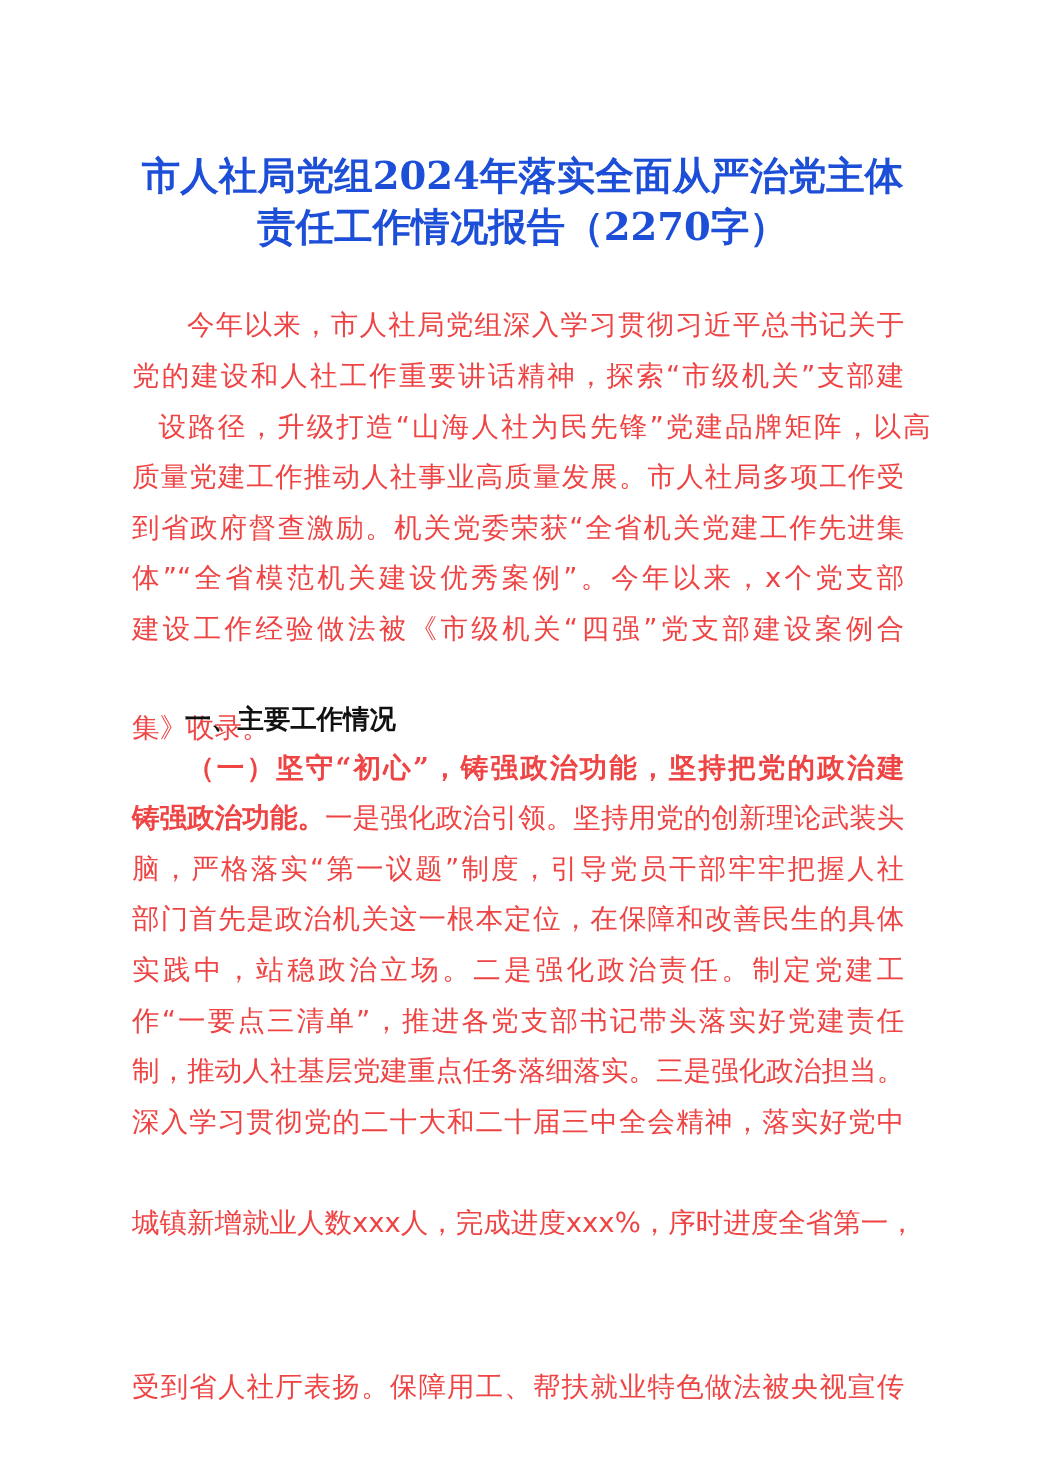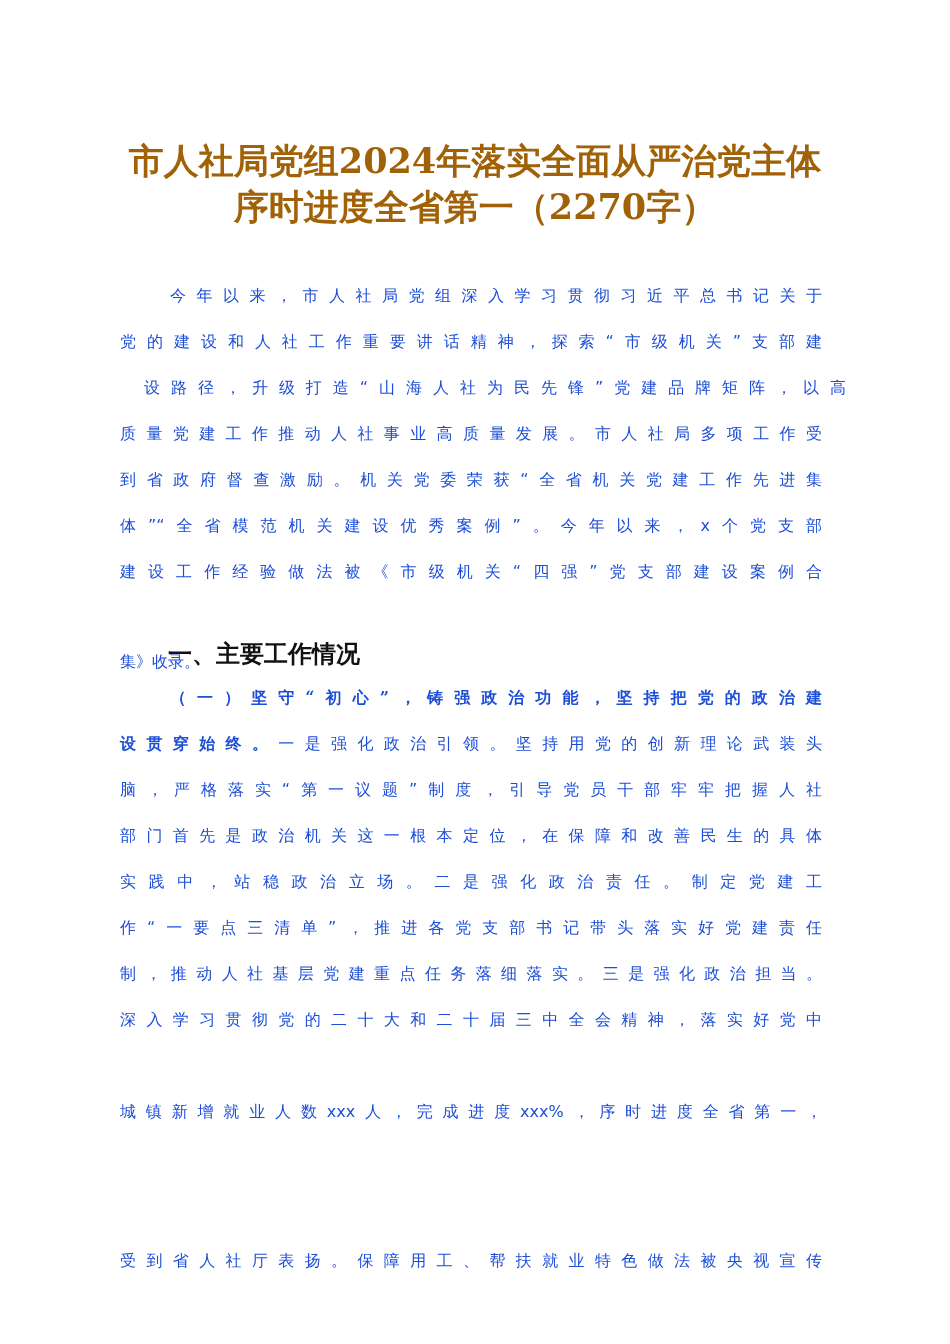--- a/index.html
+++ b/index.html
@@ -1,63 +1,63 @@
 <!DOCTYPE html>
 <html><head>
   <meta charset="utf-8">
   <style>
     html, body { margin: 0; padding: 0; background: #ffffff; }
     body { width: 950px; height: 1344px; position: relative; overflow: hidden; }
     .page { position: absolute; left: 0; top: 0; width: 950px; height: 1344px; background: #fff; }
     .title {
       position: absolute; left: 0; width: 950px; text-align: center;
       font-family: "DejaVu Serif", "Liberation Serif", serif;
-      font-weight: bold; font-size: 35px; color: #a16207; letter-spacing: 0px;
+      font-weight: bold; font-size: 35px; color: #1d4ed8; letter-spacing: 0px;
       line-height: 46px;
     }
     .t1 { top: 138px; }
     .t2 { top: 184px; }
     .line {
       position: absolute; left: 120px; width: 702px; height: 40px;
       font-family: "DejaVu Sans", "Liberation Sans", sans-serif;
-      font-size: 16px; color: #1d4ed8; line-height: 40px;
+      font-size: 25px; color: #ef4444; line-height: 40px;
       white-space: nowrap; overflow: visible;
       text-align: justify; text-align-last: justify;
     }
     .line.last { text-align-last: left; margin-top: 44px; }
     .line.indent { left: 170px; width: 652px; }
     .heading {
       position: absolute; left: 168px; height: 40px; line-height: 40px;
       font-family: "DejaVu Sans", "Liberation Sans", sans-serif;
       font-weight: bold; font-size: 24px; color: #111;
     }
     .bold-run { font-weight: bold; font-family: "DejaVu Serif", "Liberation Serif", serif; }
   </style>
 </head>
 <body>
 
 <div class="page">
 
   <div class="title t1">市人社局党组2024年落实全面从严治党主体</div>
-  <div class="title t2">序时进度全省第一（2270字）</div>
+  <div class="title t2">责任工作情况报告（2270字）</div>
 
   <div class="line indent" style="top:276px;">今年以来，市人社局党组深入学习贯彻习近平总书记关于</div>
   <div class="line" style="top:322px;">党的建设和人社工作重要讲话精神，探索“市级机关”支部建</div>
   <div class="line" style="top:368px;margin-left:24px;">设路径，升级打造“山海人社为民先锋”党建品牌矩阵，以高</div>
   <div class="line" style="top:460px;">到省政府督查激励。机关党委荣获“全省机关党建工作先进集</div>
   <div class="line" style="top:414px;">质量党建工作推动人社事业高质量发展。市人社局多项工作受</div>
   <div class="line" style="top:506px;">体”“全省模范机关建设优秀案例”。今年以来，x个党支部</div>
   <div class="line" style="top:552px;">建设工作经验做法被《市级机关“四强”党支部建设案例合</div>
   <div class="line last" style="top:598px;">集》收录。</div>
 
   <div class="heading" style="top:634px;">一、主要工作情况</div>
 
   <div class="line indent bold-run" style="top:678px;">（一）坚守“初心”，铸强政治功能，坚持把党的政治建</div>
   <div class="line" style="top:724px;">
-    <span class="bold-run">设贯穿始终。</span><span>一是强化政治引领。坚持用党的创新理论武装头</span>
+    <span class="bold-run">铸强政治功能。</span><span>一是强化政治引领。坚持用党的创新理论武装头</span>
   </div>
   <div class="line" style="top:770px;">脑，严格落实“第一议题”制度，引导党员干部牢牢把握人社</div>
   <div class="line" style="top:816px;">部门首先是政治机关这一根本定位，在保障和改善民生的具体</div>
   <div class="line" style="top:862px;">实践中，站稳政治立场。二是强化政治责任。制定党建工</div>
   <div class="line" style="top:908px;">作“一要点三清单”，推进各党支部书记带头落实好党建责任</div>
   <div class="line" style="top:954px;">制，推动人社基层党建重点任务落细落实。三是强化政治担当。</div>
   <div class="line" style="top:1000px;">深入学习贯彻党的二十大和二十届三中全会精神，落实好党中</div>
   <div class="line" style="top:1092px;">城镇新增就业人数xxx人，完成进度xxx%，序时进度全省第一，</div>
   <div class="line" style="top:1193px;margin-top:48px;">受到省人社厅表扬。保障用工、帮扶就业特色做法被央视宣传</div>
 

